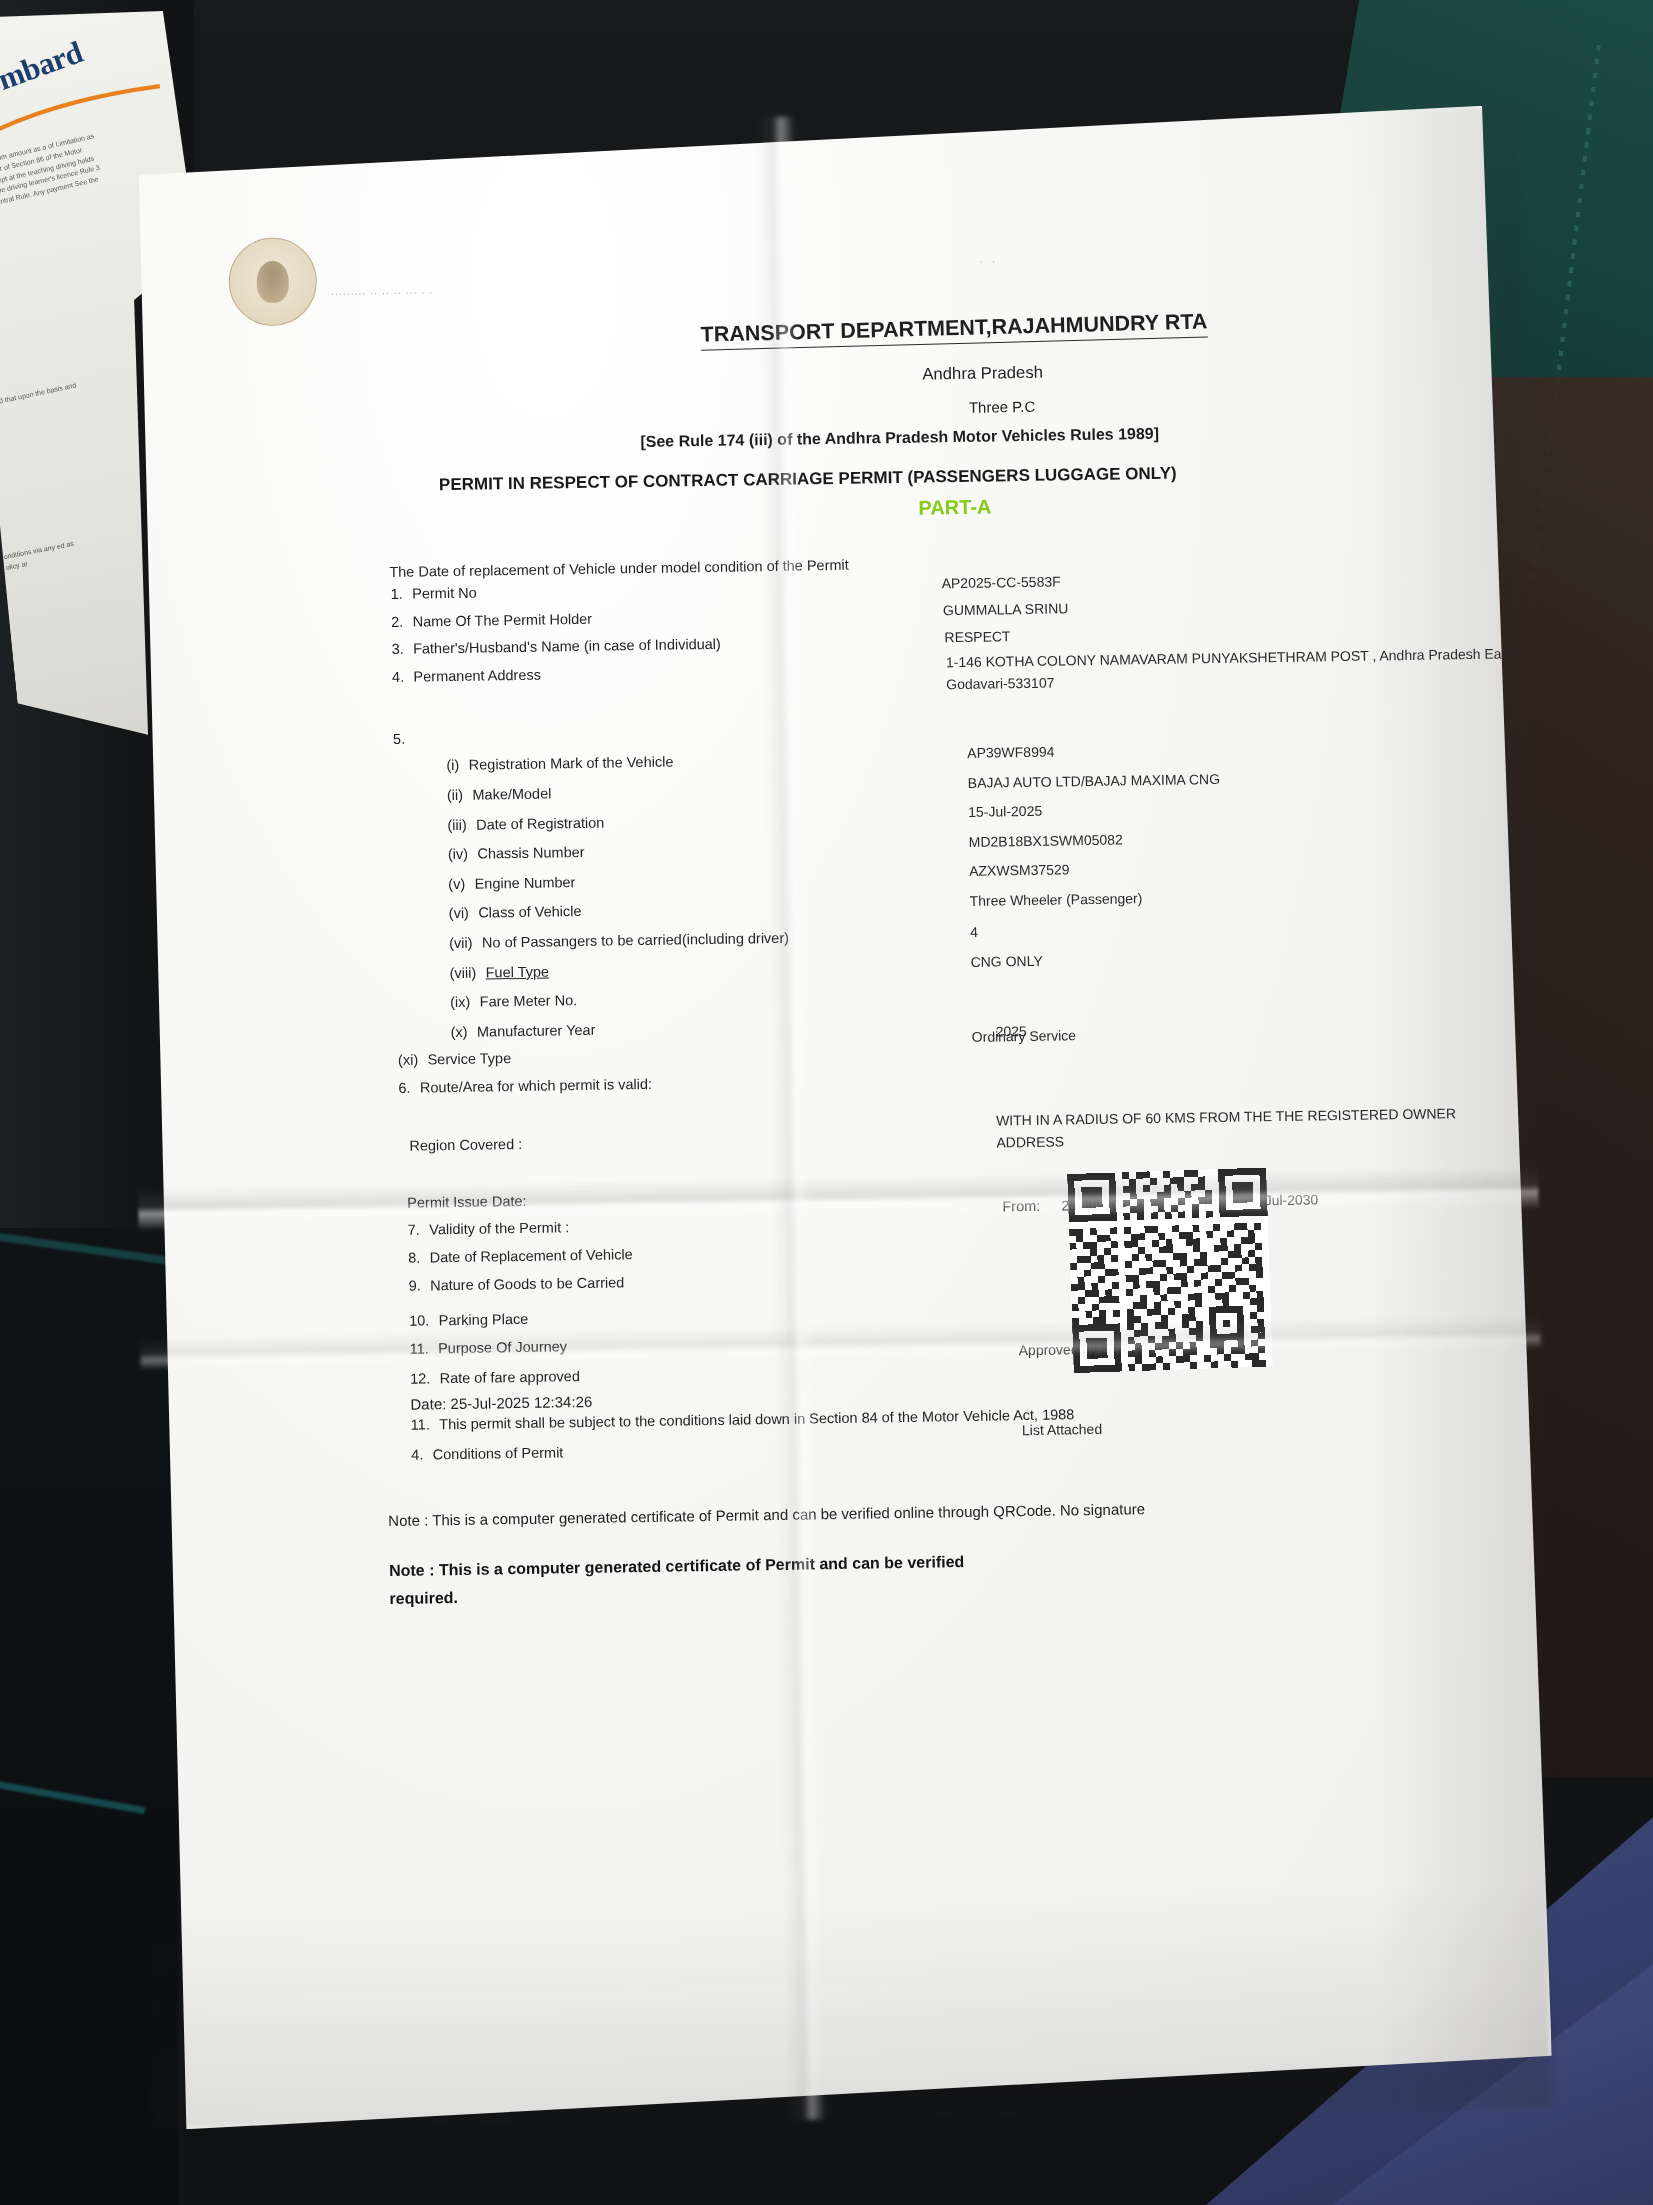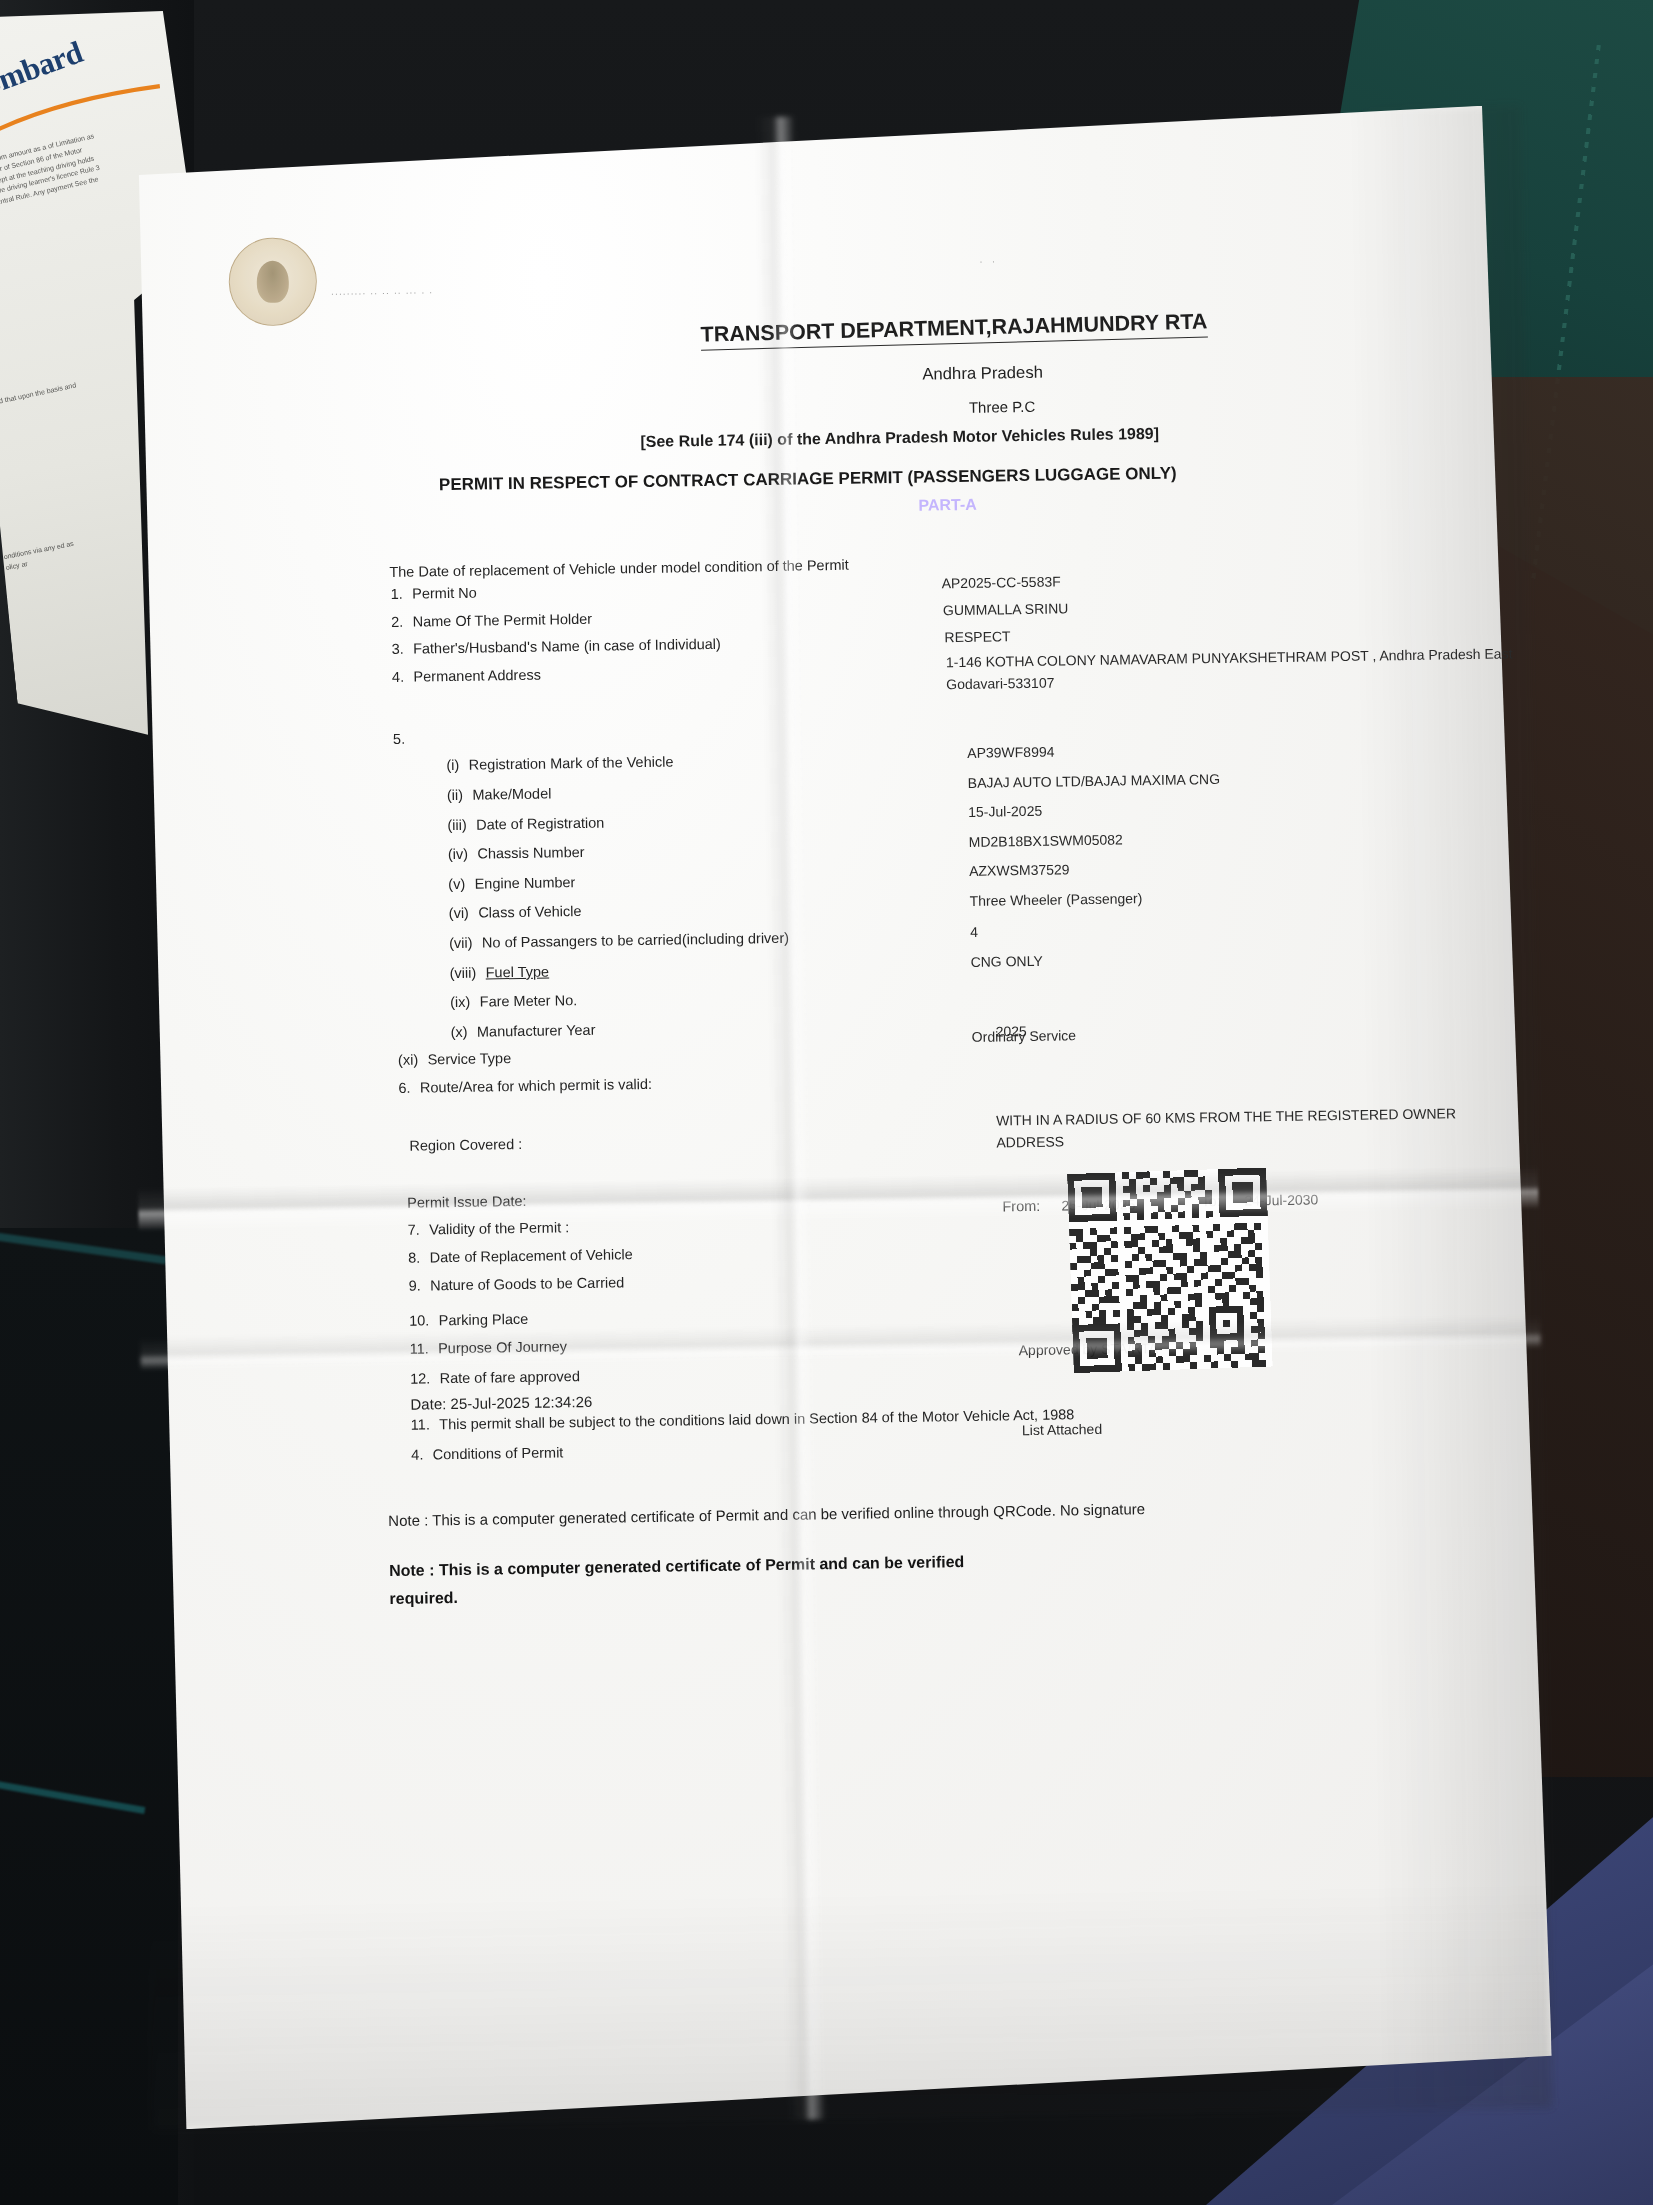--- a/index.html
+++ b/index.html
@@ -265,23 +265,23 @@
     position: absolute;
     left: 312px; top: 353px;
     font-size: 17px;
     font-weight: 700;
     color: #1a1a1a;
     white-space: nowrap;
   }
   .hdr-part {
     position: absolute;
     left: 791px; top: 382px;
-    font-size: 16px;
+    font-size: 20px;
     font-weight: 700;
-    color: #c4b5fd;
+    color: #84cc16;
     white-space: nowrap;
   }
 
   .line-note {
     position: absolute;
     left: 261px; top: 441px;
     font-size: 14.5px;
     color: #252525;
     white-space: nowrap;
   }

